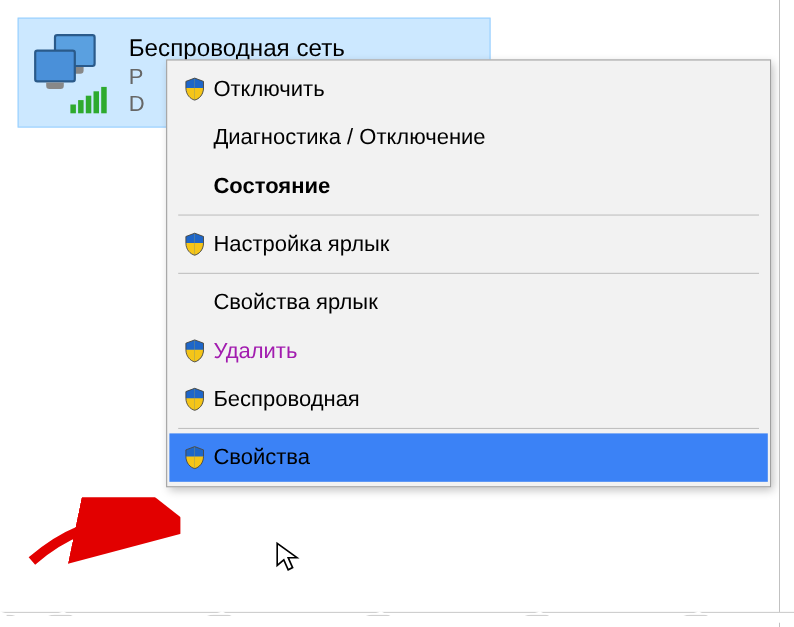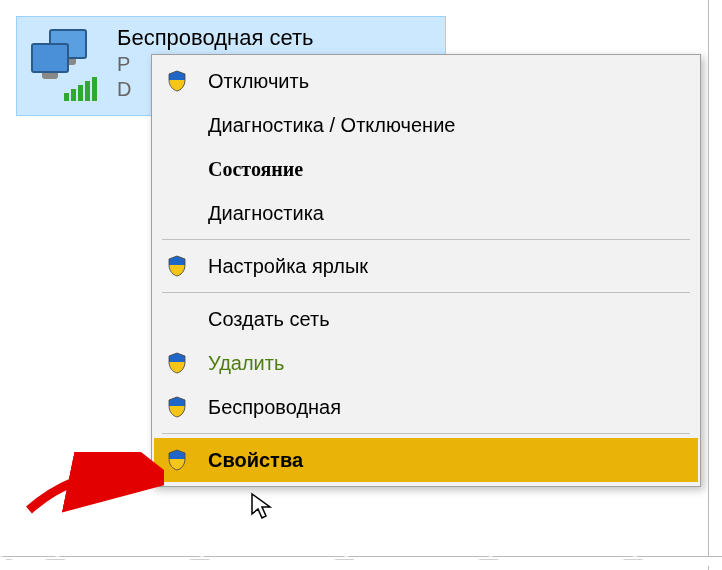--- a/index.html
+++ b/index.html
@@ -23,21 +23,21 @@
     }
     .network-item {
       position: absolute;
       top: 10px;
       left: 10px;
       width: 430px;
       height: 100px;
       background: #cce8ff;
       border: 1px solid #99d1ff;
       display: flex;
-      align-items: flex-start;
+      align-items: flex-end;
       padding: 8px;
       gap: 12px;
     }
     .network-icon {
       width: 80px;
       height: 80px;
       position: relative;
       flex-shrink: 0;
     }
     .monitor {
@@ -104,41 +104,40 @@
       background: #f2f2f2;
       border: 1px solid #a0a0a0;
       box-shadow: 3px 3px 8px rgba(0,0,0,0.25);
       padding: 4px 2px;
     }
     .menu-item {
       display: flex;
       align-items: center;
       height: 44px;
       padding: 0 8px 0 10px;
-      gap: 18px;
+      gap: 4px;
       cursor: default;
       color: #000;
       font-size: 20px;
     }
     .menu-item.hover {
-      background: #eab308;
-      font-weight: bold;
+      background: #3b82f6;
     }
     .menu-item.disabled {
-      color: #4d7c0f;
+      color: #a21caf;
     }
     .menu-item .icon-slot {
       width: 26px;
       height: 26px;
       flex-shrink: 0;
       display: flex;
       align-items: center;
       justify-content: center;
     }
-    .menu-item.bold .label { font-weight: 600; font-family: Liberation Serif, serif; }
+    .menu-item.bold .label { font-weight: 600; }
     .menu-sep {
       height: 1px;
       background: #c0c0c0;
       margin: 4px 8px;
     }
 
     
     .shield-icon svg { width: 24px; height: 24px; display: block; }
 
     .arrow {
@@ -211,41 +210,37 @@
         <span class="label">Отключить</span>
       </div>
       <div class="menu-item">
         <span class="icon-slot shield-icon"></span>
         <span class="label">Диагностика / Отключение</span>
       </div>
       <div class="menu-item bold">
         <span class="icon-slot shield-icon"></span>
         <span class="label">Состояние</span>
       </div>
+      <div class="menu-sep"></div>
+      <div class="menu-item">
+        <span class="icon-slot shield-icon">
+          <svg viewBox="0 0 24 24">
+            <path d="M12 2 L20 5 V11 C20 17 16 21 12 22 C8 21 4 17 4 11 V5 Z" fill="#f5c518"></path>
+            <path d="M12 2 L20 5 V11 C20 17 16 21 12 22 V2 Z" fill="#1e66c8"></path>
+            <path d="M12 2 L4 5 V11 H12 V2 Z" fill="#1e66c8"></path>
+            <path d="M12 11 H20 V11 C20 17 16 21 12 22 V11 Z" fill="#f5c518"></path>
+            <path d="M12 2 L20 5 V11 C20 17 16 21 12 22 C8 21 4 17 4 11 V5 Z" fill="none" stroke="#444" stroke-width="0.8"></path>
+          </svg>
+        </span>
+        <span class="label">Настройка ярлык</span>
+      </div>
+      <div class="menu-sep"></div>
       <div class="menu-item">
         <span class="icon-slot shield-icon"></span>
-        <span class="label">Диагностика</span>
-      </div>
-      <div class="menu-sep"></div>
-      <div class="menu-item">
-        <span class="icon-slot shield-icon">
-          <svg viewBox="0 0 24 24">
-            <path d="M12 2 L20 5 V11 C20 17 16 21 12 22 C8 21 4 17 4 11 V5 Z" fill="#f5c518"></path>
-            <path d="M12 2 L20 5 V11 C20 17 16 21 12 22 V2 Z" fill="#1e66c8"></path>
-            <path d="M12 2 L4 5 V11 H12 V2 Z" fill="#1e66c8"></path>
-            <path d="M12 11 H20 V11 C20 17 16 21 12 22 V11 Z" fill="#f5c518"></path>
-            <path d="M12 2 L20 5 V11 C20 17 16 21 12 22 C8 21 4 17 4 11 V5 Z" fill="none" stroke="#444" stroke-width="0.8"></path>
-          </svg>
-        </span>
-        <span class="label">Настройка ярлык</span>
-      </div>
-      <div class="menu-sep"></div>
-      <div class="menu-item">
-        <span class="icon-slot shield-icon"></span>
-        <span class="label">Создать сеть</span>
+        <span class="label">Свойства ярлык</span>
       </div>
       <div class="menu-item disabled">
         <span class="icon-slot shield-icon">
           <svg viewBox="0 0 24 24">
             <path d="M12 2 L20 5 V11 C20 17 16 21 12 22 C8 21 4 17 4 11 V5 Z" fill="#f5c518"></path>
             <path d="M12 2 L20 5 V11 C20 17 16 21 12 22 V2 Z" fill="#1e66c8"></path>
             <path d="M12 2 L4 5 V11 H12 V2 Z" fill="#1e66c8"></path>
             <path d="M12 11 H20 V11 C20 17 16 21 12 22 V11 Z" fill="#f5c518"></path>
             <path d="M12 2 L20 5 V11 C20 17 16 21 12 22 C8 21 4 17 4 11 V5 Z" fill="none" stroke="#444" stroke-width="0.8"></path>
           </svg>

